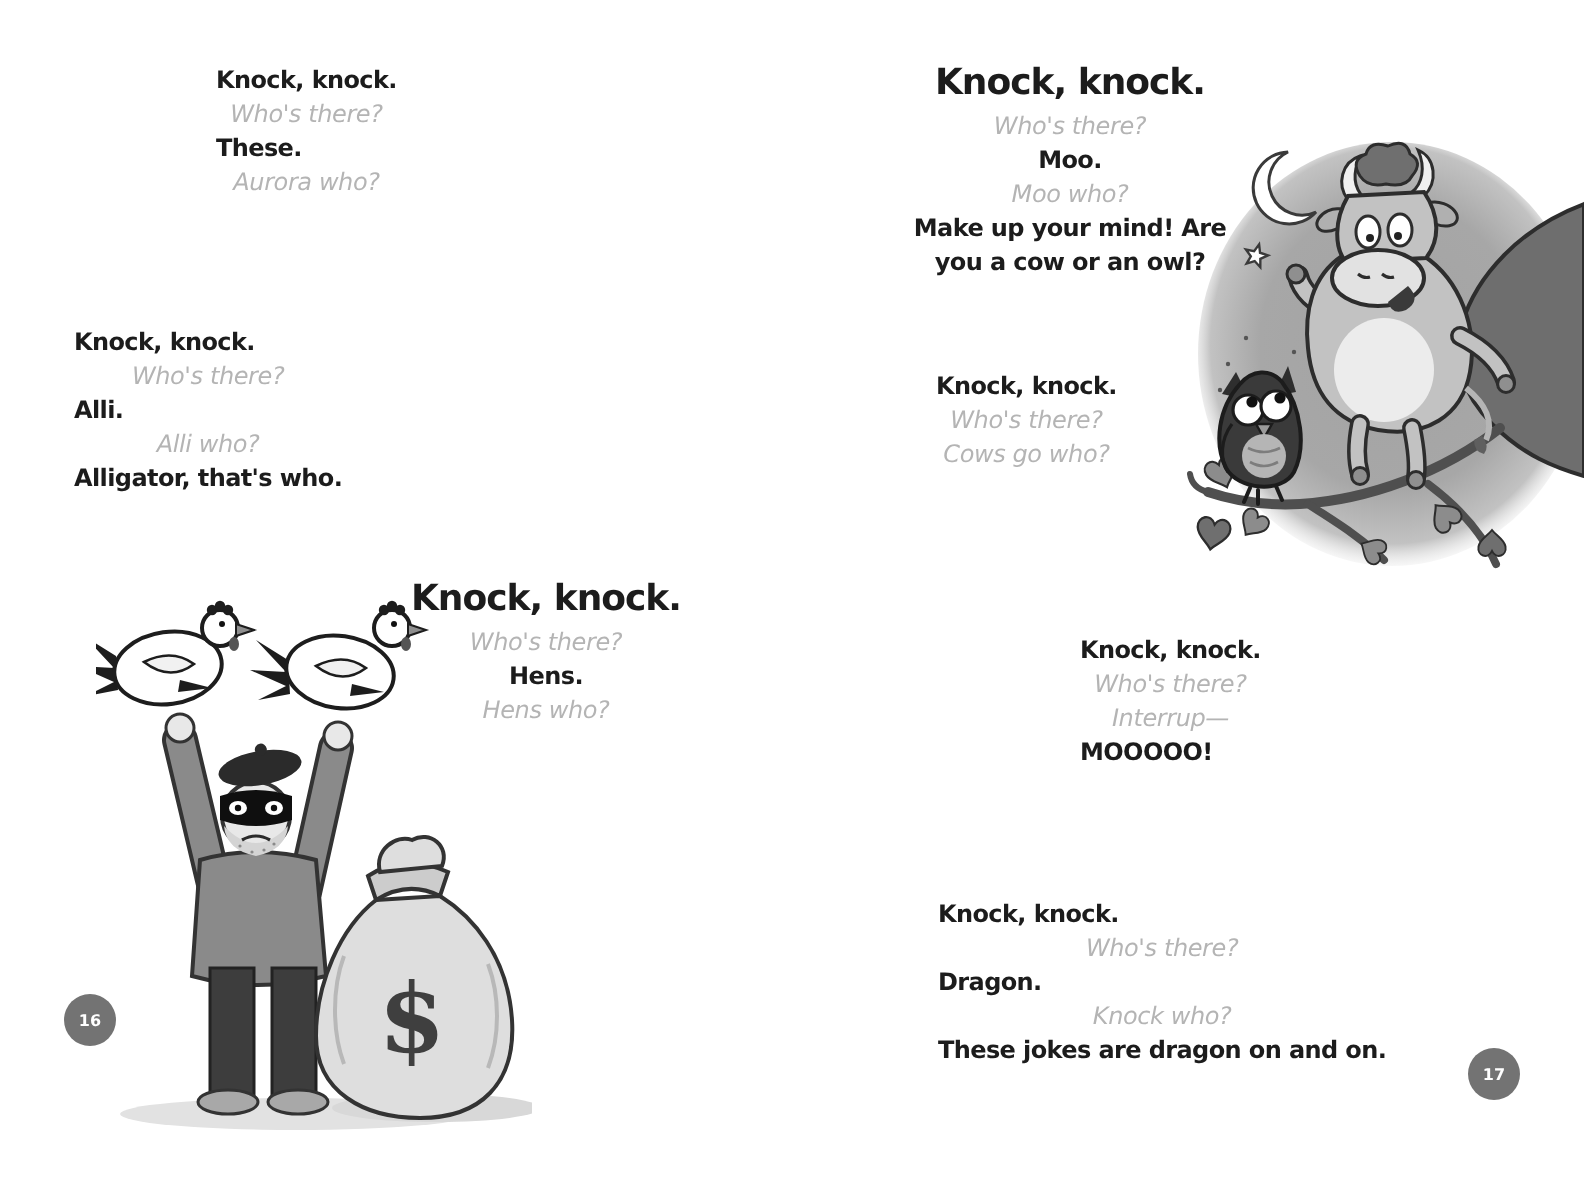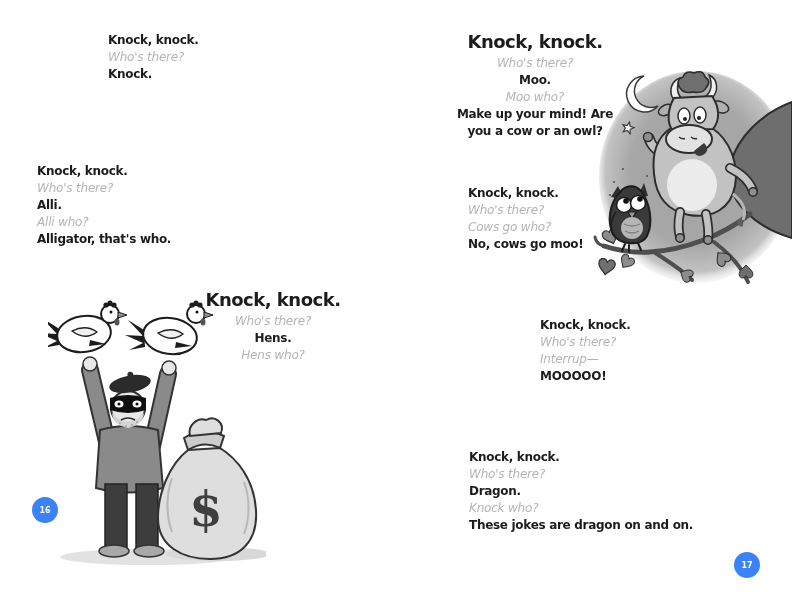--- a/index.html
+++ b/index.html
@@ -10,41 +10,42 @@
     color:#1c1c1c;
   }
   .joke{position:absolute;white-space:nowrap;}
   .joke.center{white-space:normal;text-align:center;}
   .call{
     font-weight:700;font-size:12px;line-height:17px;
     color:#1c1c1c;letter-spacing:-0.3px;
   }
   .resp{
     font-style:italic;font-weight:400;font-size:12px;line-height:17px;
-    color:#b4b4b4;letter-spacing:-0.2px;
+    color:#b4b4b4;letter-spacing:-0.2px;text-align:center;
   }
   .heading{
     font-size:18px;line-height:23px;font-weight:700;letter-spacing:-0.5px;
     margin-bottom:2px;
   }
   .pagenum{
     position:absolute;width:26px;height:26px;border-radius:50%;
-    background:#3b82f6;color:#ffffff;
+    background:#737373;color:#ffffff;
     display:flex;align-items:center;justify-content:center;
     font-size:8px;font-weight:700;
   }
   .illo{position:absolute;}
 </style>
 </head>
 <body>
 
 <div class="joke" style="left:108px;top:32px;">
   <div class="call">Knock, knock.</div>
   <div class="resp">Who's there?</div>
-  <div class="call">Knock.</div>
+  <div class="call">These.</div>
+  <div class="resp">Aurora who?</div>
 </div>
 
 <div class="joke" style="left:37px;top:163px;">
   <div class="call">Knock, knock.</div>
   <div class="resp">Who's there?</div>
   <div class="call">Alli.</div>
   <div class="resp">Alli who?</div>
   <div class="call">Alligator, that's who.</div>
 </div>
 
@@ -251,31 +252,30 @@
     <path d="M32,160 q8,4 16,0 M33,167 q7,4 14,0" stroke="#7d7d7d" stroke-width="1.3" fill="none"></path>
     <path d="M24,148 C18,156 18,166 22,172" stroke="#1c1c1c" stroke-width="1.6" fill="none"></path>
     <path d="M33,180 l-3,7 M37,181 l0,7 M46,179 l3,7" stroke="#1c1c1c" stroke-width="2" stroke-linecap="round"></path>
   </g>
 </svg>
 
 <div class="joke" style="left:468px;top:185px;">
   <div class="call">Knock, knock.</div>
   <div class="resp">Who's there?</div>
   <div class="resp">Cows go who?</div>
-  <div class="call">No, cows go moo!</div>
 </div>
 
 <div class="joke" style="left:540px;top:317px;">
   <div class="call">Knock, knock.</div>
   <div class="resp">Who's there?</div>
   <div class="resp">Interrup—</div>
   <div class="call">MOOOOO!</div>
 </div>
 
 <div class="joke" style="left:469px;top:449px;">
   <div class="call">Knock, knock.</div>
   <div class="resp">Who's there?</div>
   <div class="call">Dragon.</div>
   <div class="resp">Knock who?</div>
   <div class="call">These jokes are dragon on and on.</div>
 </div>
 
-<div class="pagenum" style="left:734px;top:552px;">17</div>
+<div class="pagenum" style="left:734px;top:524px;">17</div>
 
 </body></html>

